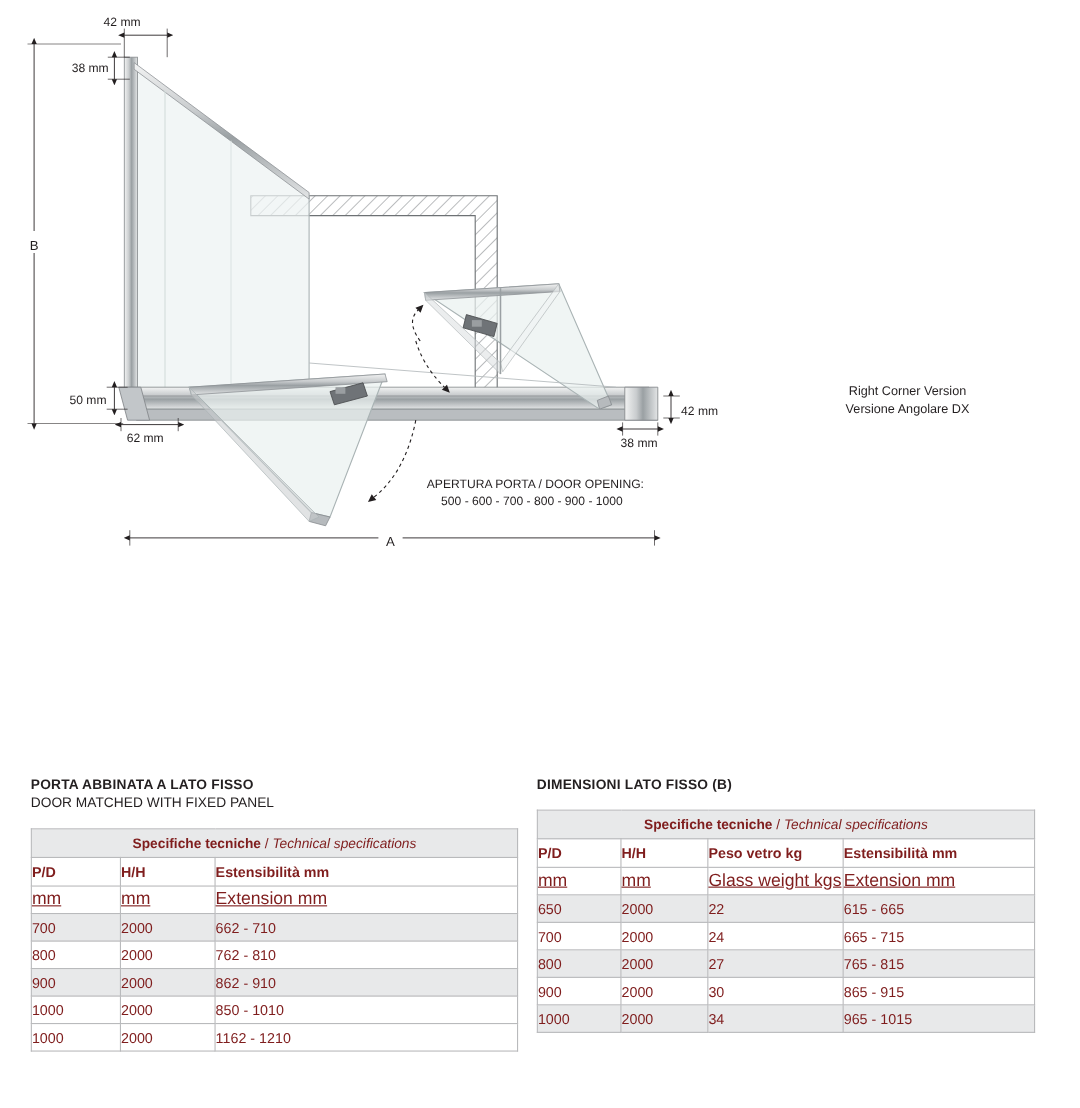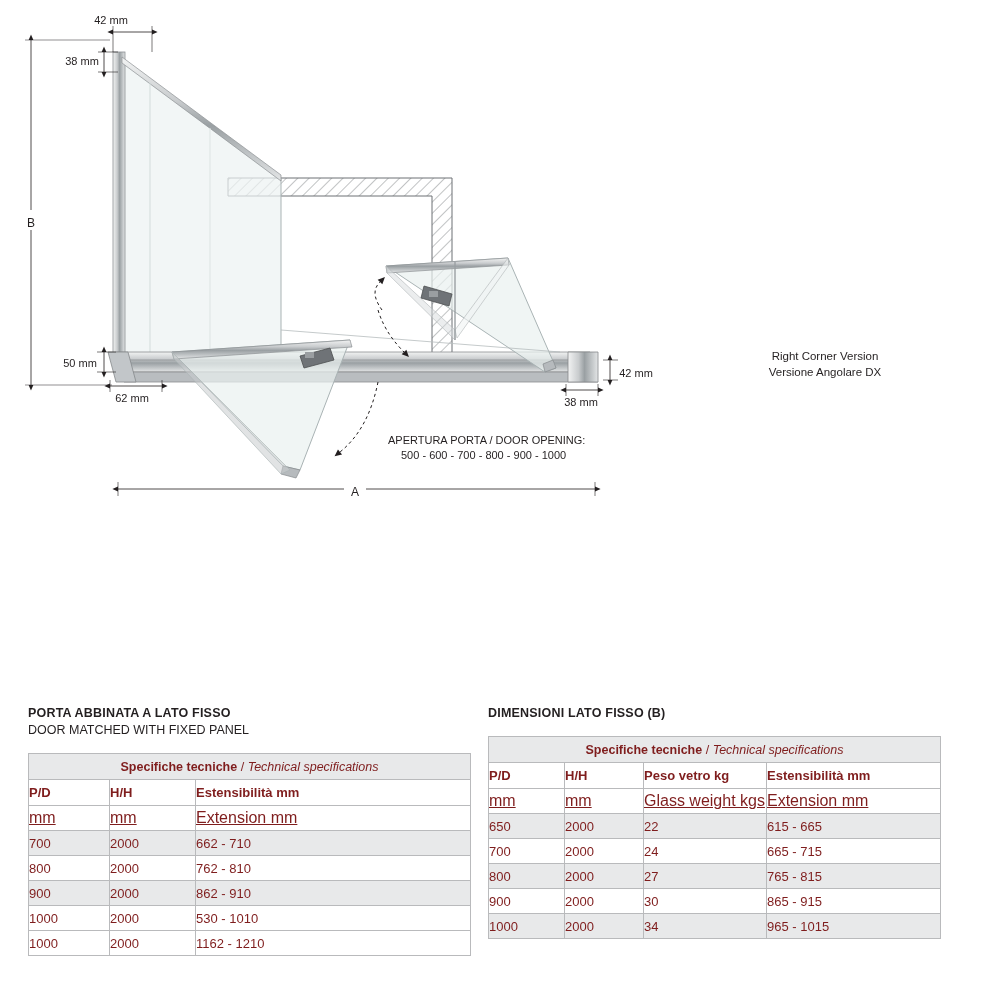--- a/index.html
+++ b/index.html
@@ -313,21 +313,21 @@
         <td class="bignum">762 - 810</td>
       </tr>
       <tr class="alt">
         <td class="bignum">900</td>
         <td class="bignum">2000</td>
         <td class="bignum">862 - 910</td>
       </tr>
       <tr>
         <td class="bignum">1000</td>
         <td class="bignum">2000</td>
-        <td class="bignum">530 - 1010</td>
+        <td class="bignum">850 - 1010</td>
       </tr>
       <tr>
         <td class="bignum">1000</td>
         <td class="bignum">2000</td>
         <td class="bignum">1162 - 1210</td>
       </tr>
     </tbody>
       </table>
   </div>
 

